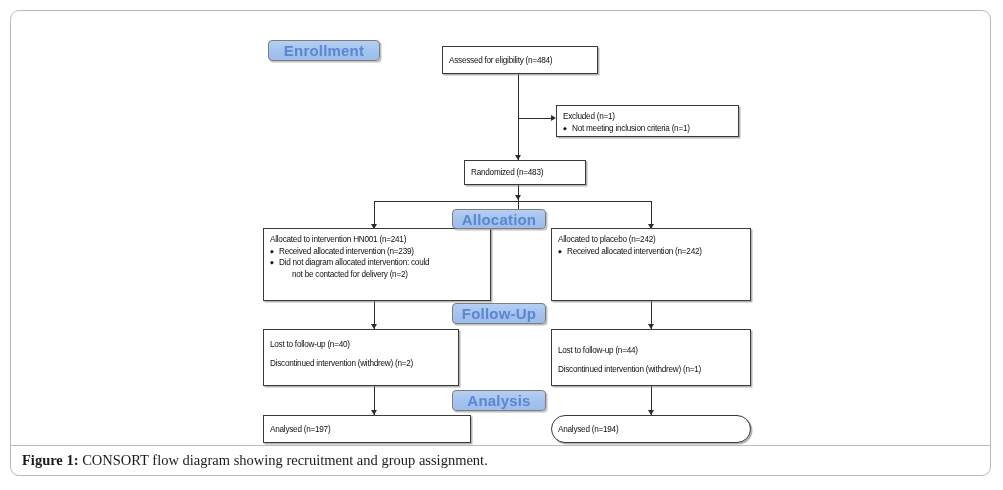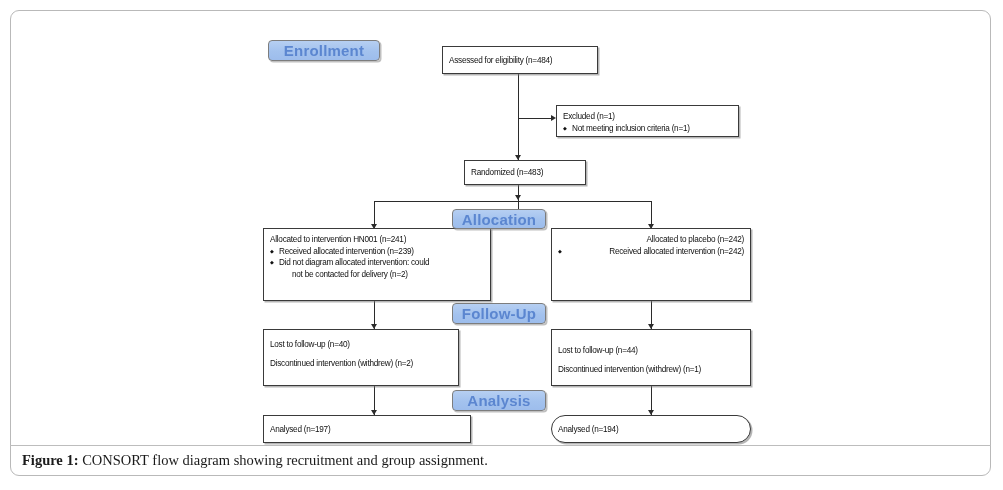--- a/index.html
+++ b/index.html
@@ -171,21 +171,21 @@
       <span class="ln">Randomized (n=483)</span>
     </div>
 
     <div class="box" style="left:252px; top:217px; width:228px; height:73px;">
       <span class="ln">Allocated to intervention HN001 (n=241)</span>
       <span class="bullet">Received allocated intervention (n=239)</span>
       <span class="bullet">Did not diagram allocated intervention: could</span>
       <span class="cont">not be contacted for delivery (n=2)</span>
     </div>
 
-    <div class="box" style="left:540px; top:217px; width:200px; height:73px;text-align:right;">
+    <div class="box" style="left:540px; top:217px; width:200px; height:73px;">
       <span class="ln">Allocated to placebo (n=242)</span>
       <span class="bullet">Received allocated intervention (n=242)</span>
     </div>
 
     <div class="box" style="left:252px; top:318px; width:196px; height:57px; padding-top:9px;">
       <span class="ln">Lost to follow-up (n=40)</span>
       <span class="sp"></span>
       <span class="ln">Discontinued intervention (withdrew) (n=2)</span>
     </div>
 

